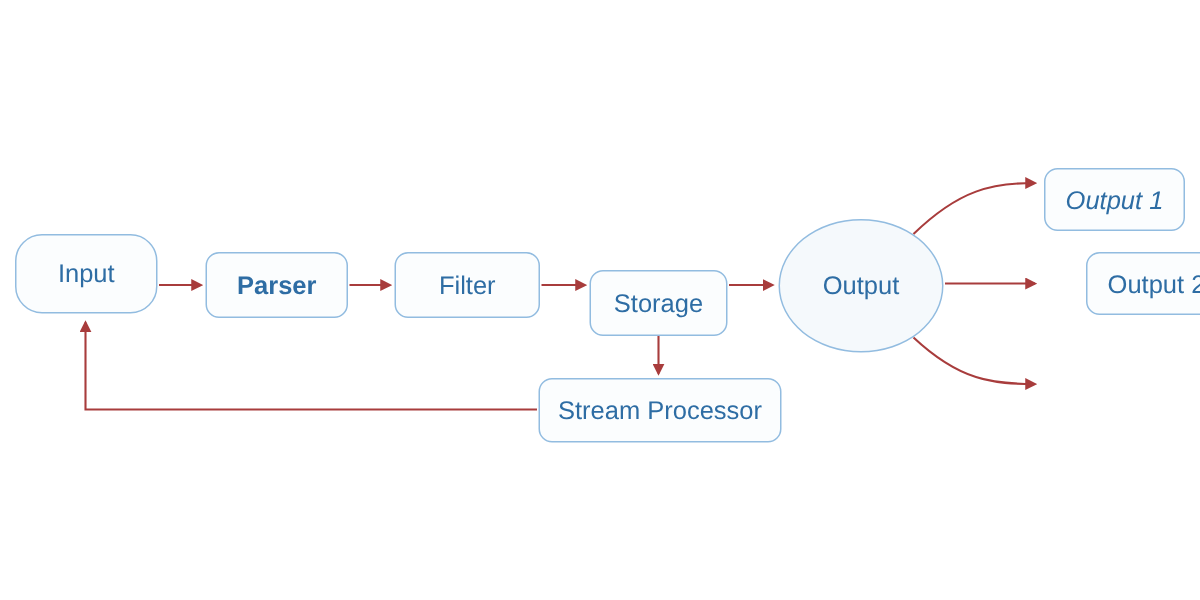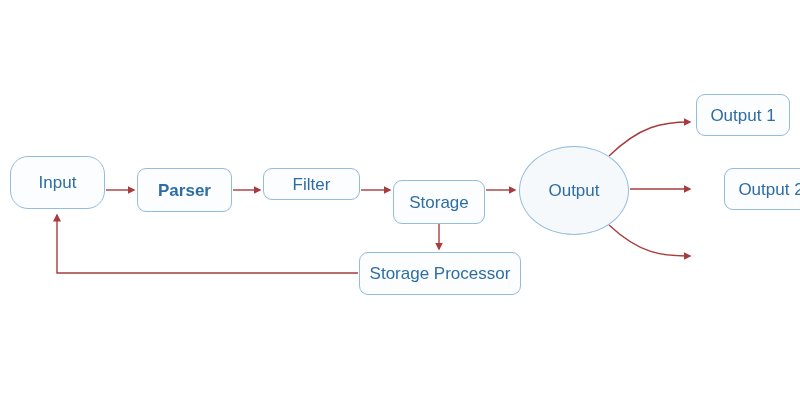--- a/index.html
+++ b/index.html
@@ -46,25 +46,25 @@
   }
   .node-ellipse {
     border-radius: 50%;
     background: var(--router-fill);
   }
   .node-label { white-space: nowrap; }
 
   
   #node-input            { left: 10px;  top: 156px; width: 95px;  height: 53px; border-radius: 18px; }
   #node-parser           { left: 137px; top: 168px; width: 95px;  height: 44px; font-weight: bold; }
-  #node-filter           { left: 263px; top: 168px; width: 97px;  height: 32px; }
+  #node-filter           { left: 263px; top: 168px; width: 97px;  height: 44px; }
   #node-storage          { left: 393px; top: 180px; width: 92px;  height: 44px; }
   #node-router           { left: 519px; top: 146px; width: 110px; height: 89px; }
   #node-stream-processor { left: 359px; top: 252px; width: 162px; height: 43px; }
-  #node-output-1         { left: 696px; top: 94px; width: 94px;  height: 42px; }
+  #node-output-1         { left: 696px; top: 112px; width: 94px;  height: 42px; font-style: italic; }
   #node-output-2         { left: 696px; top: 168px; width: 94px;  height: 42px; margin-left: 28px; }
   #node-output-n         { left: 696px; top: 234px; width: 94px;  height: 42px; }
 </style>
 </head>
 <body>
 
 <div class="stage">
 
   <svg class="edges" viewBox="0 0 800 400" xmlns="http://www.w3.org/2000/svg">
     <defs>
@@ -97,21 +97,21 @@
 
   <div class="node" id="node-storage">
     <span class="node-label">Storage</span>
   </div>
 
   <div class="node node-ellipse" id="node-router">
     <span class="node-label">Output</span>
   </div>
 
   <div class="node" id="node-stream-processor">
-    <span class="node-label">Storage Processor</span>
+    <span class="node-label">Stream Processor</span>
   </div>
 
   <div class="node" id="node-output-1">
     <span class="node-label">Output 1</span>
   </div>
 
   <div class="node" id="node-output-2">
     <span class="node-label">Output 2</span>
   </div>
 

